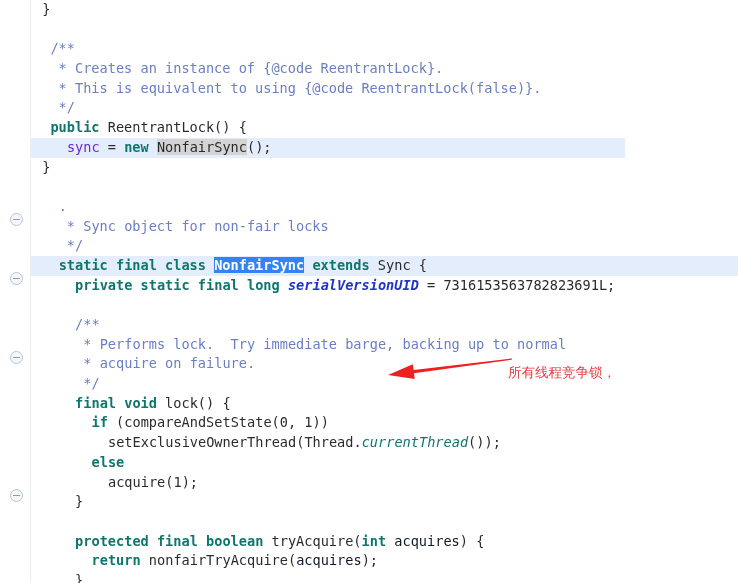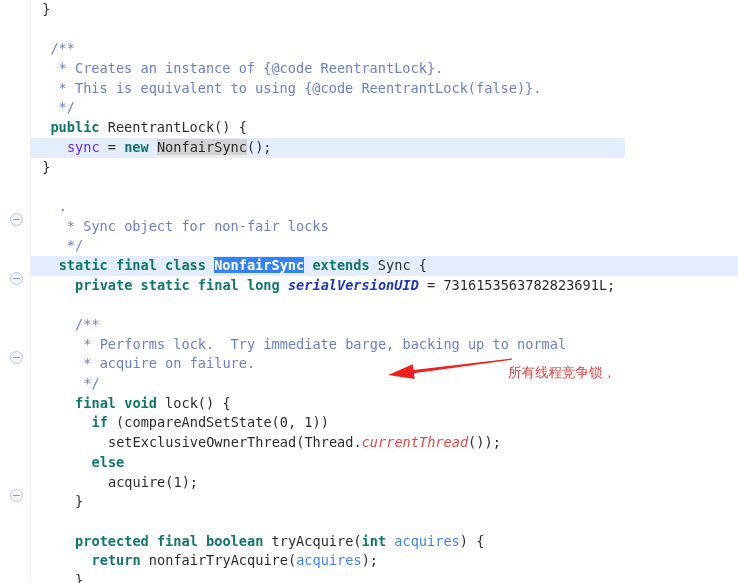--- a/index.html
+++ b/index.html
@@ -90,22 +90,22 @@
   .ln-text {
     position: relative;
     z-index: 2;
   }
 
   
   .cmt   { color: #6a7fc4; }          
   .kw    { color: #0f766e; font-weight: bold; }  
   .plain { color: #2b2b2b; }
   .fld   { color: #1f35c9; font-style: italic; font-weight: bold; text-align: right; } 
-  .fldit { color: #ef4444; font-style: italic; }
-  .param { color: #3b82f6; }
+  .fldit { color: #0f766e; font-style: italic; }
+  .param { color: #0f172a; }
   .local { color: #6d28d9; }
 
   
   .sel {
     background: #3383f5;
     color: #ffffff;
     font-weight: bold;
   }
   
   .occ {

